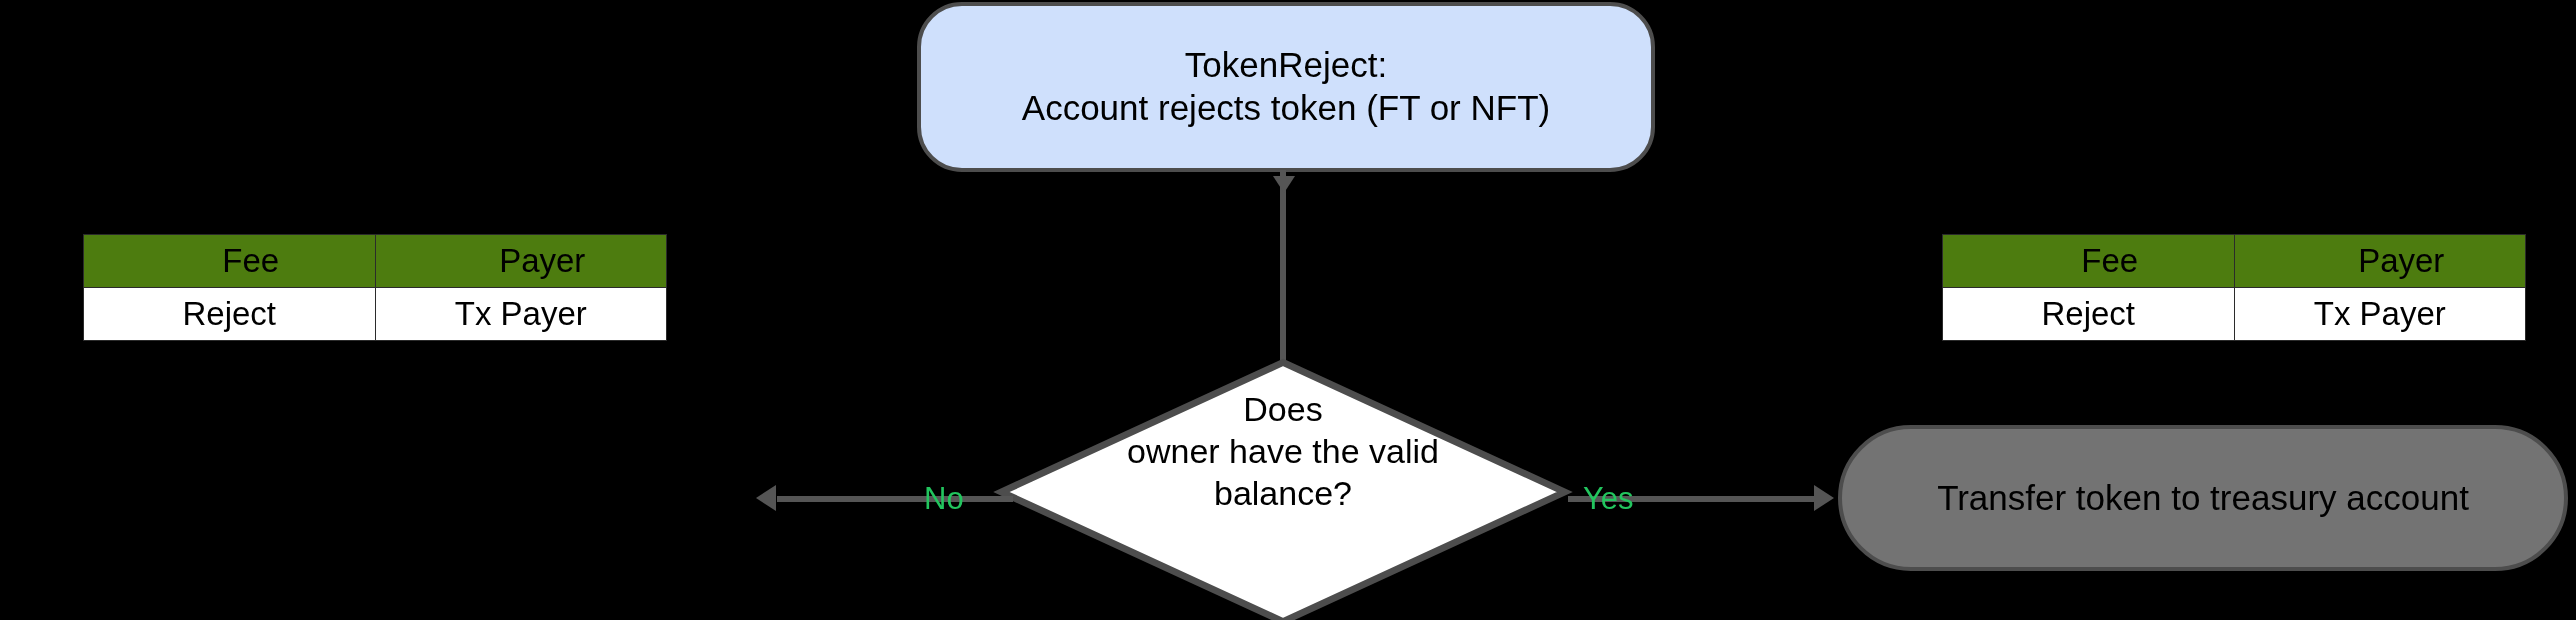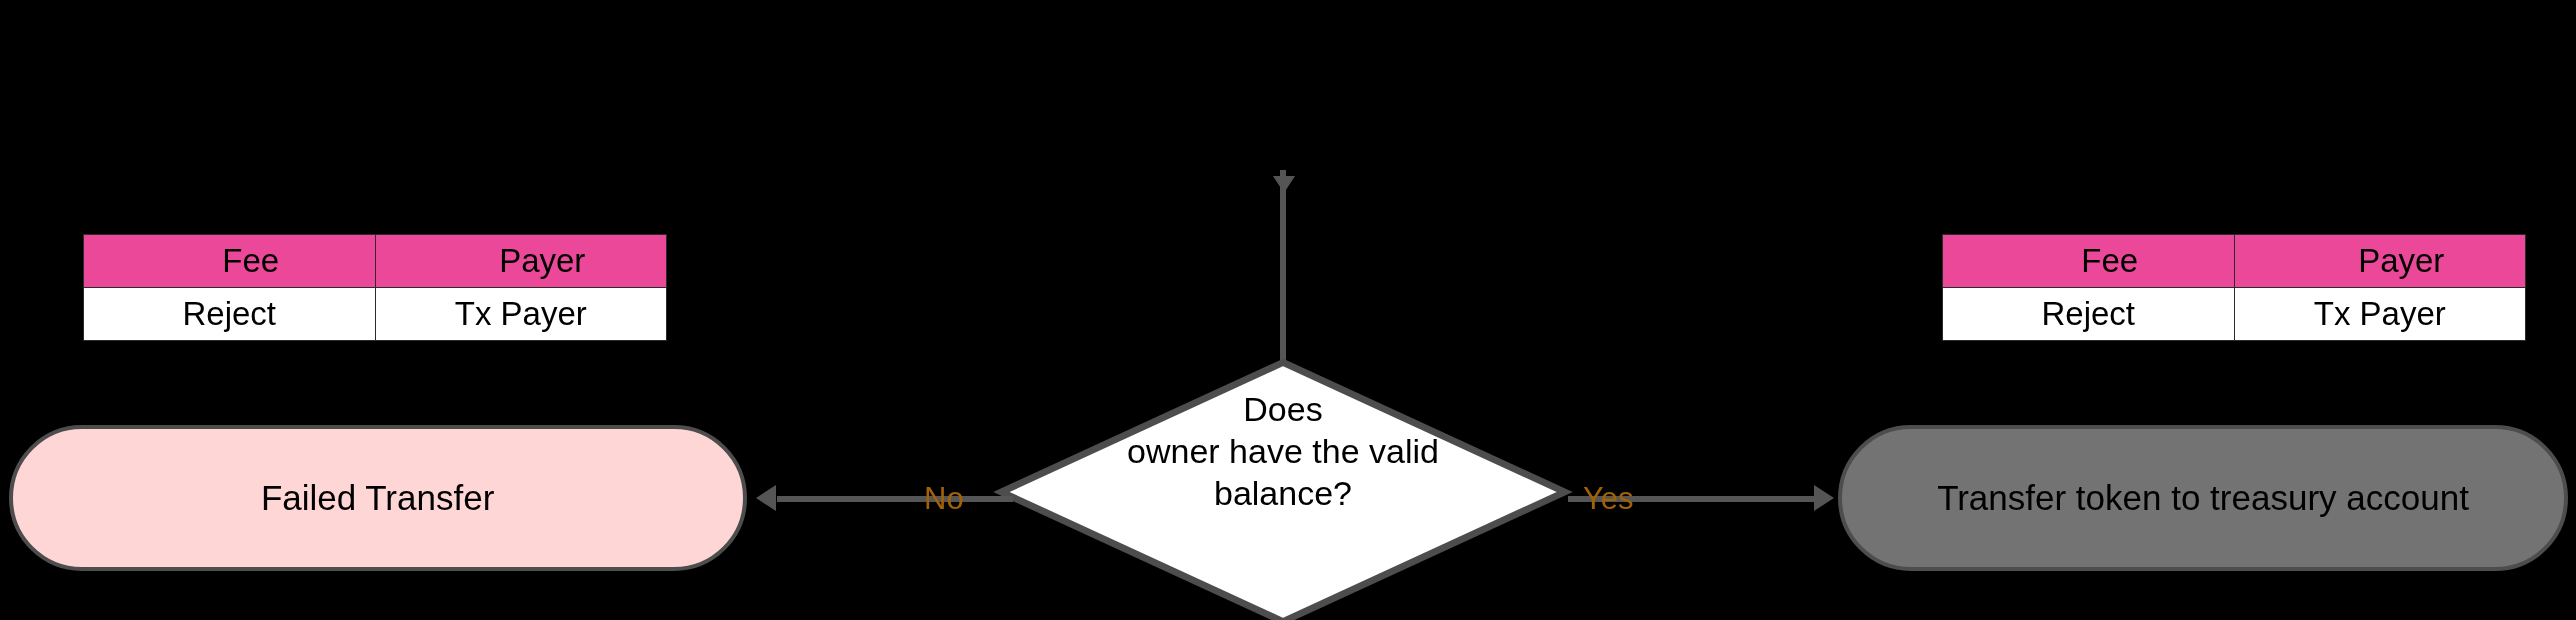--- a/index.html
+++ b/index.html
@@ -102,21 +102,21 @@
     border-right:20.6px solid #555555;
   }
   .arrow-right{
     border-top:13.7px solid transparent;
     border-bottom:13.7px solid transparent;
     border-left:20.6px solid #555555;
   }
 
   .edge-label{
     position:absolute;
-    color:#a16207;
+    color:#22c55e;
     font-size:31px;
     line-height:1;
     font-family:"Liberation Sans","DejaVu Sans",sans-serif;
   }
 
   
   .fee-table{
     position:absolute;
     width:584px;
     border-collapse:collapse;
@@ -126,35 +126,37 @@
   .fee-table th,.fee-table td{
     border:1.7px solid #2b2b2b;
     text-align:center;
     color:#000000;
     font-weight:normal;
     font-size:33px;
     height:52px;
     padding:0;
   }
   .fee-table th{
-    background:#ec4899;
+    background:#4d7c0f;
     padding-left:43px;
   }
   .fee-table td{
     background:#ffffff;
     margin-top:47px;
   }
   #fee-table-left{ left:83px; top:234px; }
   #fee-table-right{ left:1942px; top:234px; }
 </style>
 </head>
 <body>
 
 <div id="canvas">
 
+  <div class="node" id="start-node">TokenReject:
+Account rejects token (FT or NFT)</div>
 
   <div class="edge-line v-line" style="left:1280px; top:170px; height:34px;"></div>
   <div class="arrow arrow-down" style="left:1273px; top:176px;"></div>
   <div class="edge-line v-line" style="left:1280px; top:199px; height:167px;"></div>
 
   <div id="decision-wrap">
     <svg id="decision-shape" viewBox="0 0 664 310" preserveAspectRatio="none">
       <polygon points="332,4 660,155 332,306 4,155" fill="#ffffff" stroke="#4d4d4d" stroke-width="8" stroke-linejoin="miter"></polygon>
     </svg>
     <div id="decision-label">Does
@@ -163,21 +165,20 @@
   </div>
 
   <div class="edge-line h-line" style="left:777px; top:496px; width:236px;"></div>
   <div class="arrow arrow-left" style="left:756px; top:485px;"></div>
   <div class="edge-label" style="left:924px; top:483px;">No</div>
 
   <div class="edge-line h-line" style="left:1568px; top:496px; width:249px;"></div>
   <div class="arrow arrow-right" style="left:1814px; top:485px;"></div>
   <div class="edge-label" style="left:1583px; top:483px;text-align:center;">Yes</div>
 
-  <div class="node" id="fail-node">Failed Transfer</div>
 
   <div class="node" id="success-node">Transfer token to treasury account</div>
 
   <table class="fee-table" id="fee-table-left">
     <thead>
       <tr>
         <th>Fee</th>
         <th>Payer</th>
       </tr>
     </thead>

